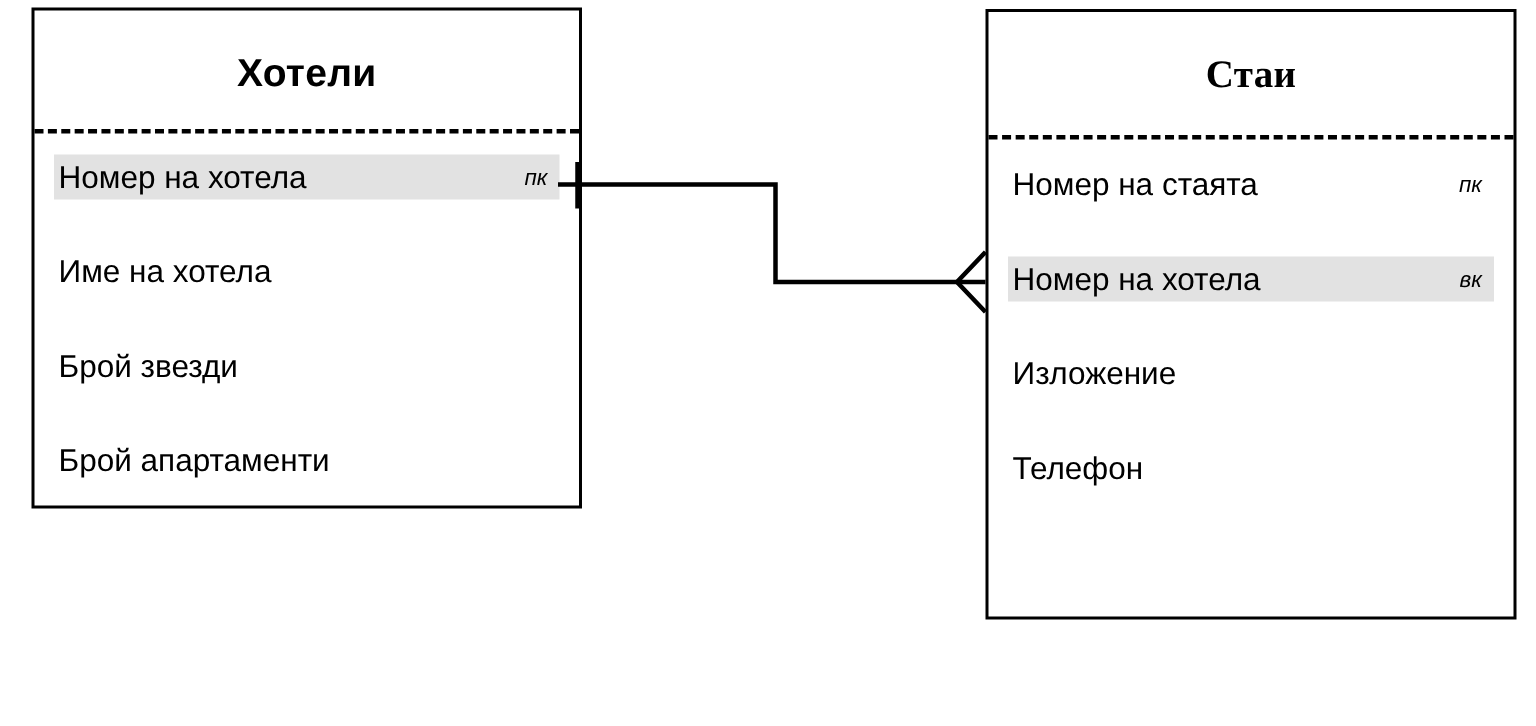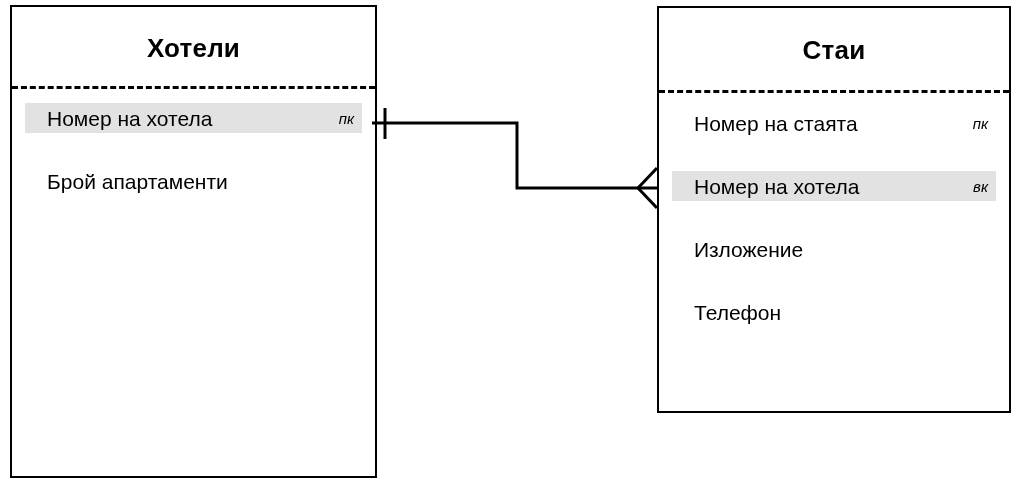--- a/index.html
+++ b/index.html
@@ -21,24 +21,24 @@
   }
 
   
   .entity {
     position: absolute;
     box-sizing: border-box;
     background: #ffffff;
     border: 2px solid #000000;
   }
   #entity-hotels {
-    left: 10px;
+    left: 21px;
     top: 5px;
     width: 367px;
-    height: 473px;
+    height: 334px;
   }
   #entity-rooms {
     left: 657px;
     top: 6px;
     width: 354px;
     height: 407px;
   }
 
   .entity-title {
     position: absolute;
@@ -49,20 +49,21 @@
     color: #000000;
     letter-spacing: 0.2px;
   }
   #entity-hotels .entity-title {
     top: 26px;
     font-size: 26px;
   }
   #entity-rooms .entity-title {
     top: 27px;
     font-size: 26px;
+    font-family: Liberation Serif, serif;
   }
 
   .entity-divider {
     position: absolute;
     left: 0;
     width: 100%;
     height: 0;
     border-top: 3px dashed #000000;
   }
   #entity-hotels .entity-divider { top: 79px; }
@@ -77,21 +78,21 @@
   #entity-rooms  .attr-list { top: 100px; }
 
   .attr-row {
     position: relative;
     box-sizing: border-box;
     height: 30px;
     margin: 0 13px 33px 13px;
     display: flex;
     align-items: center;
     justify-content: space-between;
-    padding: 0 6px 0 22px;
+    padding: 0 6px 0 3px;
     background: transparent;
   }
   .attr-row.highlighted {
     background: #e2e2e2;
   }
   .attr-name {
     font-size: 21px;
     color: #000000;
     white-space: nowrap;
     line-height: 1;
@@ -124,21 +125,29 @@
     <div class="entity-title">Хотели</div>
     <div class="entity-divider"></div>
 
     <div class="attr-list">
 
       <div class="attr-row highlighted">
         <span class="attr-name">Номер на хотела</span>
         <span class="attr-key">пк</span>
       </div>
 
+      <div class="attr-row">
+        <span class="attr-name">Име на хотела</span>
+        <span class="attr-key"></span>
+      </div>
 
+      <div class="attr-row">
+        <span class="attr-name">Брой звезди</span>
+        <span class="attr-key"></span>
+      </div>
 
 
       <div class="attr-row">
         <span class="attr-name">Брой апартаменти</span>
         <span class="attr-key"></span>
       </div>
 
 
     </div>
   </div>

